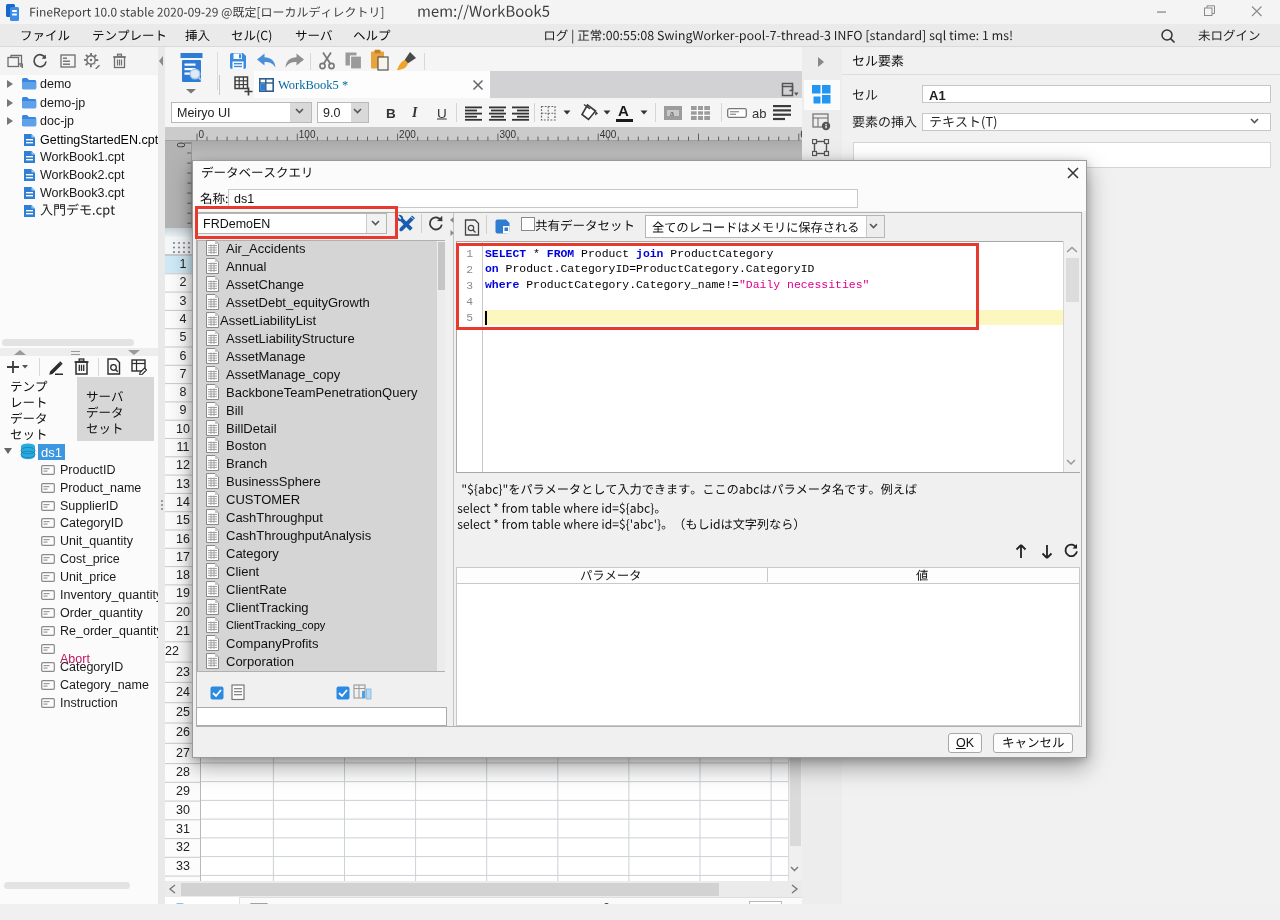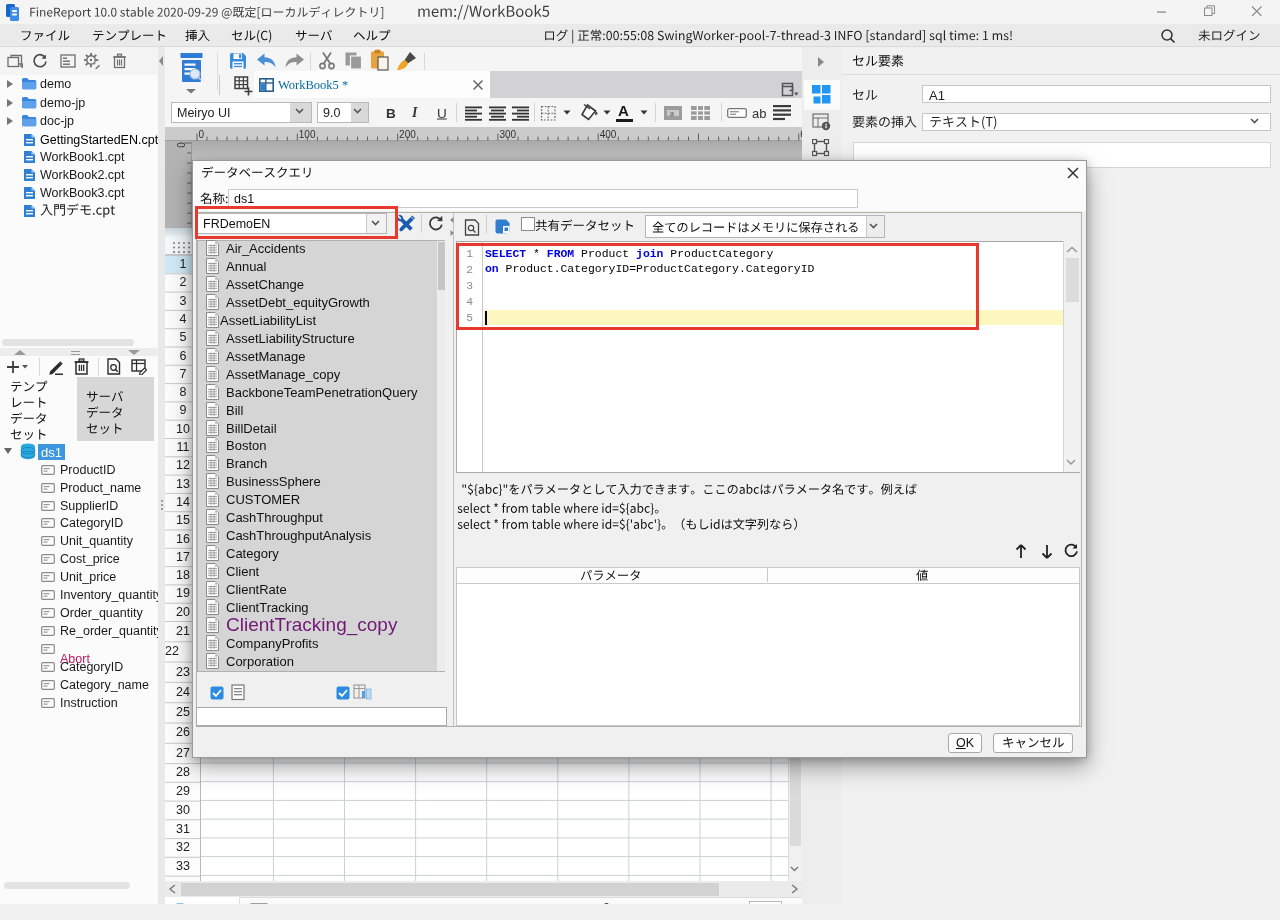--- a/index.html
+++ b/index.html
@@ -798,21 +798,21 @@
       <g transform="translate(0,1365.0) scale(1.3000,-1.3000)">
         <path d="M886 575 827 621C815 614 796 608 774 603C732 594 557 558 387 525V681C387 710 389 744 394 773H299C304 744 306 711 306 681V510C200 490 105 473 60 467L75 384L306 432V129C306 30 340 -18 526 -18C651 -18 751 -10 840 2L844 88C744 69 648 59 532 59C412 59 387 81 387 150V448L765 524C735 464 662 354 587 286L657 244C737 327 816 452 862 535C868 548 879 565 886 575Z M1524 21 1577 -23C1584 -17 1595 -9 1611 0C1727 57 1866 160 1952 277L1905 345C1828 232 1705 141 1613 99C1613 130 1613 613 1613 676C1613 714 1616 742 1617 750H1525C1526 742 1530 714 1530 676C1530 613 1530 123 1530 77C1530 57 1528 37 1524 21ZM1066 26 1141 -24C1225 45 1289 143 1319 250C1346 350 1350 564 1350 675C1350 705 1354 735 1355 747H1263C1267 726 1270 704 1270 674C1270 563 1269 363 1240 272C1210 175 1150 86 1066 26Z M2119 645V386H2384L2324 294H2046V231H2280C2242 177 2204 125 2173 86L2244 61L2265 88C2326 76 2386 63 2445 49C2346 14 2218 -5 2059 -13C2072 -30 2084 -58 2089 -79C2287 -65 2440 -35 2554 22C2681 -11 2794 -48 2879 -82L2925 -21C2847 9 2745 41 2631 71C2685 113 2727 165 2756 231H2955V294H2410L2466 379L2439 386H2888V645H2647V730H2930V797H2069V730H2342V645ZM2368 231H2673C2641 174 2597 128 2539 93C2463 111 2384 128 2305 143ZM2413 730H2576V645H2413ZM2190 583H2342V447H2190ZM2413 583H2576V447H2413ZM2647 583H2814V447H2647Z M3634 91C3720 50 3827 -13 3879 -58L3938 -13C3882 33 3774 93 3690 131ZM3291 130C3230 76 3133 22 3044 -12C3061 -24 3089 -49 3102 -63C3188 -24 3292 40 3360 104ZM3062 523V463H3378C3345 430 3304 393 3268 365L3203 398L3154 355C3217 324 3293 280 3343 242L3300 215L3065 213L3071 150L3461 158V-79H3535V159L3836 167C3859 148 3879 130 3894 114L3949 158C3897 212 3792 285 3705 332L3653 292C3687 272 3724 249 3760 224L3410 217C3503 274 3605 346 3684 410L3617 447C3562 397 3483 336 3405 282C3381 299 3352 318 3321 336C3370 370 3428 418 3477 463H3941V523H3536V588H3837V645H3536V709H3896V767H3536V841H3461V767H3115V709H3461V645H3170V588H3461V523Z" fill="#111"></path>
       </g>
     </svg>
 <svg class="ab" style="left:852.0px;top:86.3px;overflow:visible" width="26.0" height="18.8" viewBox="0 0 2600 1885">
       <g transform="translate(0,1365.0) scale(1.3000,-1.3000)">
         <path d="M886 575 827 621C815 614 796 608 774 603C732 594 557 558 387 525V681C387 710 389 744 394 773H299C304 744 306 711 306 681V510C200 490 105 473 60 467L75 384L306 432V129C306 30 340 -18 526 -18C651 -18 751 -10 840 2L844 88C744 69 648 59 532 59C412 59 387 81 387 150V448L765 524C735 464 662 354 587 286L657 244C737 327 816 452 862 535C868 548 879 565 886 575Z M1524 21 1577 -23C1584 -17 1595 -9 1611 0C1727 57 1866 160 1952 277L1905 345C1828 232 1705 141 1613 99C1613 130 1613 613 1613 676C1613 714 1616 742 1617 750H1525C1526 742 1530 714 1530 676C1530 613 1530 123 1530 77C1530 57 1528 37 1524 21ZM1066 26 1141 -24C1225 45 1289 143 1319 250C1346 350 1350 564 1350 675C1350 705 1354 735 1355 747H1263C1267 726 1270 704 1270 674C1270 563 1269 363 1240 272C1210 175 1150 86 1066 26Z" fill="#222"></path>
       </g>
     </svg>
 <div class="ab" style="left:922px;top:85px;width:349px;height:18px;background:#fff;border:1px solid #c6c6c6"></div>
-<div class="ab" style="left:929px;top:94.5px;transform:translateY(-50%);font-size:13px;color:#222;white-space:pre;">A1</div>
+<div class="ab" style="left:929px;top:94.5px;transform:translateY(-50%);font-size:13px;color:#222;white-space:pre;font-weight:bold;">A1</div>
 <svg class="ab" style="left:852.0px;top:113.3px;overflow:visible" width="65.0" height="18.8" viewBox="0 0 6500 1885">
       <g transform="translate(0,1365.0) scale(1.3000,-1.3000)">
         <path d="M119 645V386H384L324 294H46V231H280C242 177 204 125 173 86L244 61L265 88C326 76 386 63 445 49C346 14 218 -5 59 -13C72 -30 84 -58 89 -79C287 -65 440 -35 554 22C681 -11 794 -48 879 -82L925 -21C847 9 745 41 631 71C685 113 727 165 756 231H955V294H410L466 379L439 386H888V645H647V730H930V797H69V730H342V645ZM368 231H673C641 174 597 128 539 93C463 111 384 128 305 143ZM413 730H576V645H413ZM190 583H342V447H190ZM413 583H576V447H413ZM647 583H814V447H647Z M1634 91C1720 50 1827 -13 1879 -58L1938 -13C1882 33 1774 93 1690 131ZM1291 130C1230 76 1133 22 1044 -12C1061 -24 1089 -49 1102 -63C1188 -24 1292 40 1360 104ZM1062 523V463H1378C1345 430 1304 393 1268 365L1203 398L1154 355C1217 324 1293 280 1343 242L1300 215L1065 213L1071 150L1461 158V-79H1535V159L1836 167C1859 148 1879 130 1894 114L1949 158C1897 212 1792 285 1705 332L1653 292C1687 272 1724 249 1760 224L1410 217C1503 274 1605 346 1684 410L1617 447C1562 397 1483 336 1405 282C1381 299 1352 318 1321 336C1370 370 1428 418 1477 463H1941V523H1536V588H1837V645H1536V709H1896V767H1536V841H1461V767H1115V709H1461V645H1170V588H1461V523Z M2476 642C2465 550 2445 455 2420 372C2369 203 2316 136 2269 136C2224 136 2166 192 2166 318C2166 454 2284 618 2476 642ZM2559 644C2729 629 2826 504 2826 353C2826 180 2700 85 2572 56C2549 51 2518 46 2486 43L2533 -31C2770 0 2908 140 2908 350C2908 553 2759 718 2525 718C2281 718 2088 528 2088 311C2088 146 2177 44 2266 44C2359 44 2438 149 2499 355C2527 448 2546 550 2559 644Z M3393 498V73H3462V115H3618V-80H3689V115H3849V80H3921V498H3689V577H3954V643H3689V734C3772 742 3849 753 3912 765L3867 823C3750 798 3546 781 3375 772C3382 756 3390 731 3393 714C3465 716 3542 721 3618 727V643H3362V577H3618V498ZM3462 278H3618V179H3462ZM3462 340V435H3618V340ZM3849 278V179H3689V278ZM3849 340H3689V435H3849ZM3180 839V638H3044V568H3180V350L3027 308L3045 235L3180 276V11C3180 -3 3175 -8 3162 -8C3149 -8 3108 -8 3062 -7C3072 -28 3082 -60 3085 -79C3151 -80 3191 -77 3217 -65C3243 -53 3252 -31 3252 12V299L3358 332L3349 399L3252 371V568H3349V638H3252V839Z M4444 583C4383 300 4258 98 4036 -18C4056 -32 4091 -63 4104 -78C4304 39 4431 223 4506 482C4552 292 4659 72 4906 -77C4919 -58 4949 -27 4967 -13C4572 221 4549 601 4549 779H4228V703H4475C4477 665 4481 622 4488 575Z" fill="#222"></path>
       </g>
     </svg>
 <div class="ab" style="left:922px;top:113px;width:349px;height:18px;background:#fff;border:1px solid #c6c6c6"></div>
 <svg class="ab" style="left:929.0px;top:112.8px;overflow:visible" width="68.6" height="18.8" viewBox="0 0 6858 1885">
       <g transform="translate(0,1365.0) scale(1.3000,-1.3000)">
         <path d="M215 740V657C240 659 273 660 306 660C363 660 655 660 710 660C739 660 774 659 803 657V740C774 736 738 734 710 734C655 734 363 734 305 734C273 734 243 737 215 740ZM95 489V406C123 408 152 408 182 408H482C479 314 468 230 424 160C385 97 313 39 235 7L309 -48C394 -4 470 68 506 135C546 209 562 300 565 408H837C861 408 893 407 915 406V489C891 485 858 484 837 484C784 484 240 484 182 484C151 484 123 486 95 489Z M1107 274 1125 187C1146 193 1174 198 1213 205C1262 214 1369 232 1482 251L1521 49C1528 19 1531 -11 1536 -45L1627 -28C1618 0 1610 34 1603 63L1562 264L1808 303C1845 309 1877 314 1898 316L1882 400C1860 394 1832 388 1793 380L1547 338L1507 539L1740 576C1766 580 1797 584 1812 586L1795 670C1778 665 1753 658 1724 653C1682 645 1590 630 1493 614L1472 722C1469 744 1464 772 1463 791L1373 775C1380 755 1387 733 1392 707L1413 602C1319 587 1232 574 1193 570C1161 566 1135 564 1110 563L1127 473C1157 480 1180 485 1208 490L1428 526L1468 325C1354 307 1245 290 1195 283C1169 279 1130 275 1107 274Z M2800 669 2749 708C2733 703 2707 700 2674 700C2637 700 2328 700 2288 700C2258 700 2201 704 2187 706V615C2198 616 2253 620 2288 620C2323 620 2642 620 2678 620C2653 537 2580 419 2512 342C2409 227 2261 108 2100 45L2164 -22C2312 45 2447 155 2554 270C2656 179 2762 62 2829 -27L2899 33C2834 112 2712 242 2607 332C2678 422 2741 539 2775 625C2781 639 2794 661 2800 669Z M3337 88C3337 51 3335 2 3330 -30H3427C3423 3 3421 57 3421 88L3420 418C3531 383 3704 316 3813 257L3847 342C3742 395 3552 467 3420 507V670C3420 700 3424 743 3427 774H3329C3335 743 3337 698 3337 670C3337 586 3337 144 3337 88Z M4239 -196 4295 -171C4209 -29 4168 141 4168 311C4168 480 4209 649 4295 792L4239 818C4147 668 4092 507 4092 311C4092 114 4147 -47 4239 -196Z M4591 0H4684V655H4906V733H4369V655H4591Z M5036 -196C5128 -47 5183 114 5183 311C5183 507 5128 668 5036 818L4979 792C5065 649 5108 480 5108 311C5108 141 5065 -29 4979 -171Z" fill="#222"></path>
       </g>
@@ -1095,21 +1095,21 @@
 <svg class="ab" style="left:206px;top:616.73px;" width="13" height="16" viewBox="0 0 13 16">
       <path d="M0.5 0.5 H9 L12.5 4 V15.5 H0.5z" fill="#fdfdfd" stroke="#8a8a8a" stroke-width="1"></path>
       <path d="M9 0.5 L12.5 4 H9z" fill="#c9c9c9"></path>
       <line x1="2" y1="5.5" x2="11" y2="5.5" stroke="#9a9a9a" stroke-width="0.9"></line>
       <line x1="2" y1="7.8" x2="11" y2="7.8" stroke="#9a9a9a" stroke-width="0.9"></line>
       <line x1="2" y1="10.1" x2="11" y2="10.1" stroke="#9a9a9a" stroke-width="0.9"></line>
       <line x1="2" y1="12.399999999999999" x2="11" y2="12.399999999999999" stroke="#9a9a9a" stroke-width="0.9"></line>
       <line x1="5" y1="4.5" x2="5" y2="14" stroke="#9a9a9a" stroke-width="0.9"></line>
       <line x1="8" y1="4.5" x2="8" y2="14" stroke="#9a9a9a" stroke-width="0.9"></line>
     </svg>
-<div class="ab" style="left:226px;top:624.73px;transform:translateY(-50%);font-size:19px;color:#701a75;white-space:pre;">ClientTracking_copy</div>
+<div class="ab" style="left:226px;top:624.73px;transform:translateY(-50%);font-size:11px;color:#000000;white-space:pre;">ClientTracking_copy</div>
 <svg class="ab" style="left:206px;top:634.66px;" width="13" height="16" viewBox="0 0 13 16">
       <path d="M0.5 0.5 H9 L12.5 4 V15.5 H0.5z" fill="#fdfdfd" stroke="#8a8a8a" stroke-width="1"></path>
       <path d="M9 0.5 L12.5 4 H9z" fill="#c9c9c9"></path>
       <line x1="2" y1="5.5" x2="11" y2="5.5" stroke="#9a9a9a" stroke-width="0.9"></line>
       <line x1="2" y1="7.8" x2="11" y2="7.8" stroke="#9a9a9a" stroke-width="0.9"></line>
       <line x1="2" y1="10.1" x2="11" y2="10.1" stroke="#9a9a9a" stroke-width="0.9"></line>
       <line x1="2" y1="12.399999999999999" x2="11" y2="12.399999999999999" stroke="#9a9a9a" stroke-width="0.9"></line>
       <line x1="5" y1="4.5" x2="5" y2="14" stroke="#9a9a9a" stroke-width="0.9"></line>
       <line x1="8" y1="4.5" x2="8" y2="14" stroke="#9a9a9a" stroke-width="0.9"></line>
     </svg>
@@ -1179,20 +1179,21 @@
 <div class="ab" style="left:455.5px;top:240.5px;width:624.5px;height:232.5px;background:#fff;border:1px solid #a8a8a8"></div>
 <div class="ab" style="left:456px;top:241px;width:27px;height:231px;border-right:1px solid #c9c9c9"></div>
 <div class="ab" style="left:456px;top:248.0px;width:17px;text-align:right;font-size:11.3px;color:#8a8a8a;font-family:'Liberation Mono',monospace">1</div>
 <div class="ab" style="left:456px;top:263.9px;width:17px;text-align:right;font-size:11.3px;color:#8a8a8a;font-family:'Liberation Mono',monospace">2</div>
 <div class="ab" style="left:456px;top:279.8px;width:17px;text-align:right;font-size:11.3px;color:#8a8a8a;font-family:'Liberation Mono',monospace">3</div>
 <div class="ab" style="left:456px;top:295.7px;width:17px;text-align:right;font-size:11.3px;color:#8a8a8a;font-family:'Liberation Mono',monospace">4</div>
 <div class="ab" style="left:456px;top:311.6px;width:17px;text-align:right;font-size:11.3px;color:#8a8a8a;font-family:'Liberation Mono',monospace">5</div>
 <div class="ab" style="left:483.5px;top:309.6px;width:579.5px;height:15.9px;background:#fbf7bf"></div>
 <div class="ab" style="left:485px;top:246.5px;font-family:'Liberation Mono',monospace;font-size:11.45px;letter-spacing:0px;color:#000;white-space:pre"><b style="color:#0000e0">SELECT</b> * <b style="color:#0000e0">FROM</b> Product <b style="color:#0000e0">join</b> ProductCategory</div>
 <div class="ab" style="left:485px;top:262.4px;font-family:'Liberation Mono',monospace;font-size:11.45px;letter-spacing:0px;color:#000;white-space:pre"><b style="color:#0000e0">on</b> Product.CategoryID=ProductCategory.CategoryID</div>
+<div class="ab" style="left:485px;top:278.3px;font-family:'Liberation Mono',monospace;font-size:11.45px;letter-spacing:0px;color:#000;white-space:pre"><b style="color:#0000e0">where</b> ProductCategory.Category_name!=<span style="color:#e0008f">"Daily necessities"</span></div>
 <div class="ab" style="left:485px;top:311.1px;width:1.6px;height:13.5px;background:#000"></div>
 <div class="ab" style="left:1063px;top:241px;width:17px;height:231px;background:#f1f1f2;border-left:1px solid #d5d5d5"></div>
 <svg class="ab" style="left:1066px;top:246px;" width="12" height="8" viewBox="0 0 12 8">
       <polyline points="1,6 6,1.5 11,6" fill="none" stroke="#999" stroke-width="1.5"></polyline>
     </svg>
 <div class="ab" style="left:1065.5px;top:258px;width:13px;height:44px;background:#dcdcdc"></div>
 <svg class="ab" style="left:1066px;top:459px;" width="12" height="8" viewBox="0 0 12 8">
       <polyline points="1,1 5.0,5.0 9,1" fill="none" stroke="#999" stroke-width="1.5"></polyline>
     </svg>
 <svg class="ab" style="left:461.0px;top:481.2px;overflow:visible" width="456.4" height="17.6" viewBox="0 0 45637 1762">

